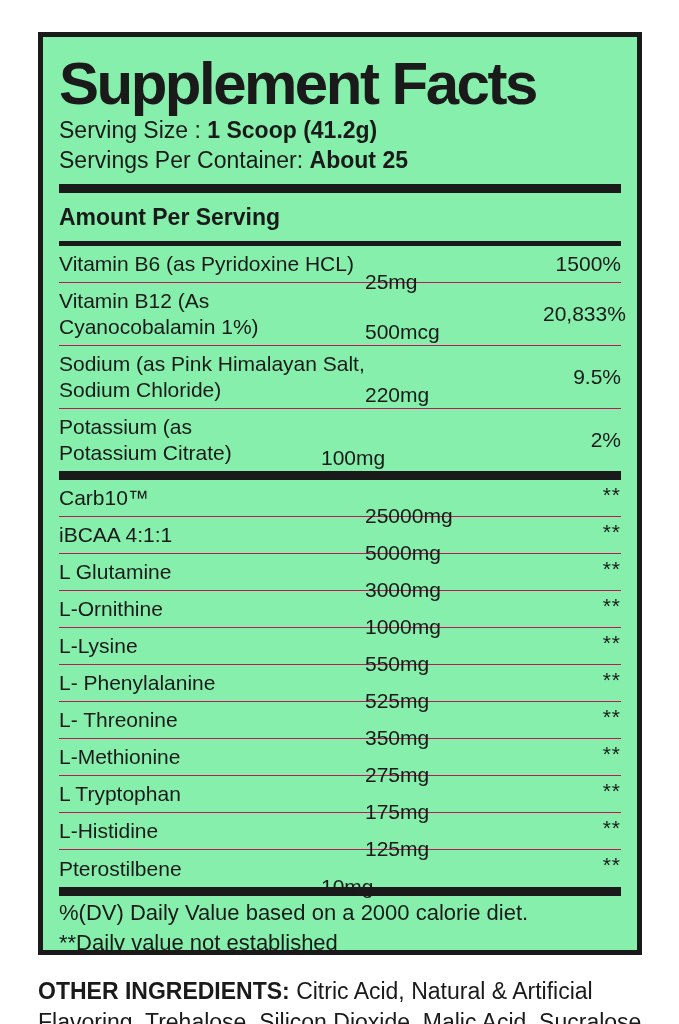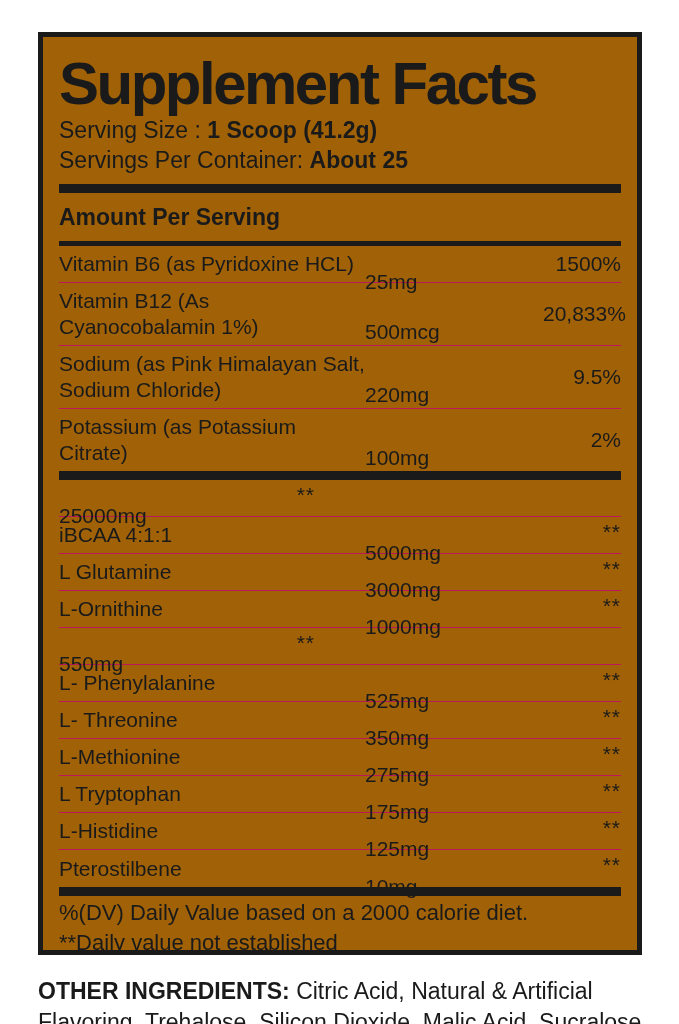--- a/index.html
+++ b/index.html
@@ -11,21 +11,21 @@
     position: relative;
     overflow: hidden;
   }
   .page { position: relative; width: 679px; height: 1024px; background: #fff; }
 
   .label-box {
     position: absolute;
     left: 38px; top: 32px;
     width: 604px; height: 923px;
     border: 5px solid #1a1a1a;
-    background: #a16207;
+    background: #86efac;
     padding: 0 16px;
   }
 
   .title {
     margin: 16px 0 0 0;
     font-size: 60px;
     line-height: 62px;
     font-weight: bold;
     letter-spacing: -2.5px;
     white-space: nowrap;
@@ -52,21 +52,21 @@
     border-bottom: 5px solid #1a1a1a;
   }
 
   .row {
     display: flex;
     align-items: center;
     min-height: 37px;
     border-bottom: 1px solid #be185d;
     font-size: 21px;
   }
-  .row.no-border { border-bottom: none; }
+  .row.no-border { border-bottom: none; gap: 44px; }
   .row .name  { flex: 1; padding: 5px 0; line-height: 26px; }
   .row .amount { width: 150px; position: relative; top: 18px; }
   .row .dv { width: 78px; text-align: right; margin-left: 28px; }
   .row .dv.nd { align-self: flex-start; padding-top: 3px; letter-spacing: 1px; }
 
   .footnotes { padding-top: 2px; font-size: 22px; line-height: 30px; }
 
   .other-ingredients {
     position: absolute;
     left: 38px; top: 976px;
@@ -122,20 +122,21 @@
     <span class="dv">9.5%</span>
   </div>
 
   <div class="row no-border">
     <span class="name">Potassium (as Potassium Citrate)</span>
     <span class="amount">100mg</span>
     <span class="dv">2%</span>
   </div>
 <div class="thick-bar"></div>
   <div class="row">
+    <span class="name">Carb10™</span>
     <span class="amount">25000mg</span>
     <span class="dv nd">**</span>
   </div>
 
   <div class="row">
     <span class="name">iBCAA 4:1:1</span>
     <span class="amount">5000mg</span>
     <span class="dv nd">**</span>
   </div>
 
@@ -145,20 +146,21 @@
     <span class="dv nd">**</span>
   </div>
 
   <div class="row">
     <span class="name">L-Ornithine</span>
     <span class="amount">1000mg</span>
     <span class="dv nd">**</span>
   </div>
 
   <div class="row">
+    <span class="name">L-Lysine</span>
     <span class="amount">550mg</span>
     <span class="dv nd">**</span>
   </div>
 
   <div class="row">
     <span class="name">L- Phenylalanine</span>
     <span class="amount">525mg</span>
     <span class="dv nd">**</span>
   </div>
 

